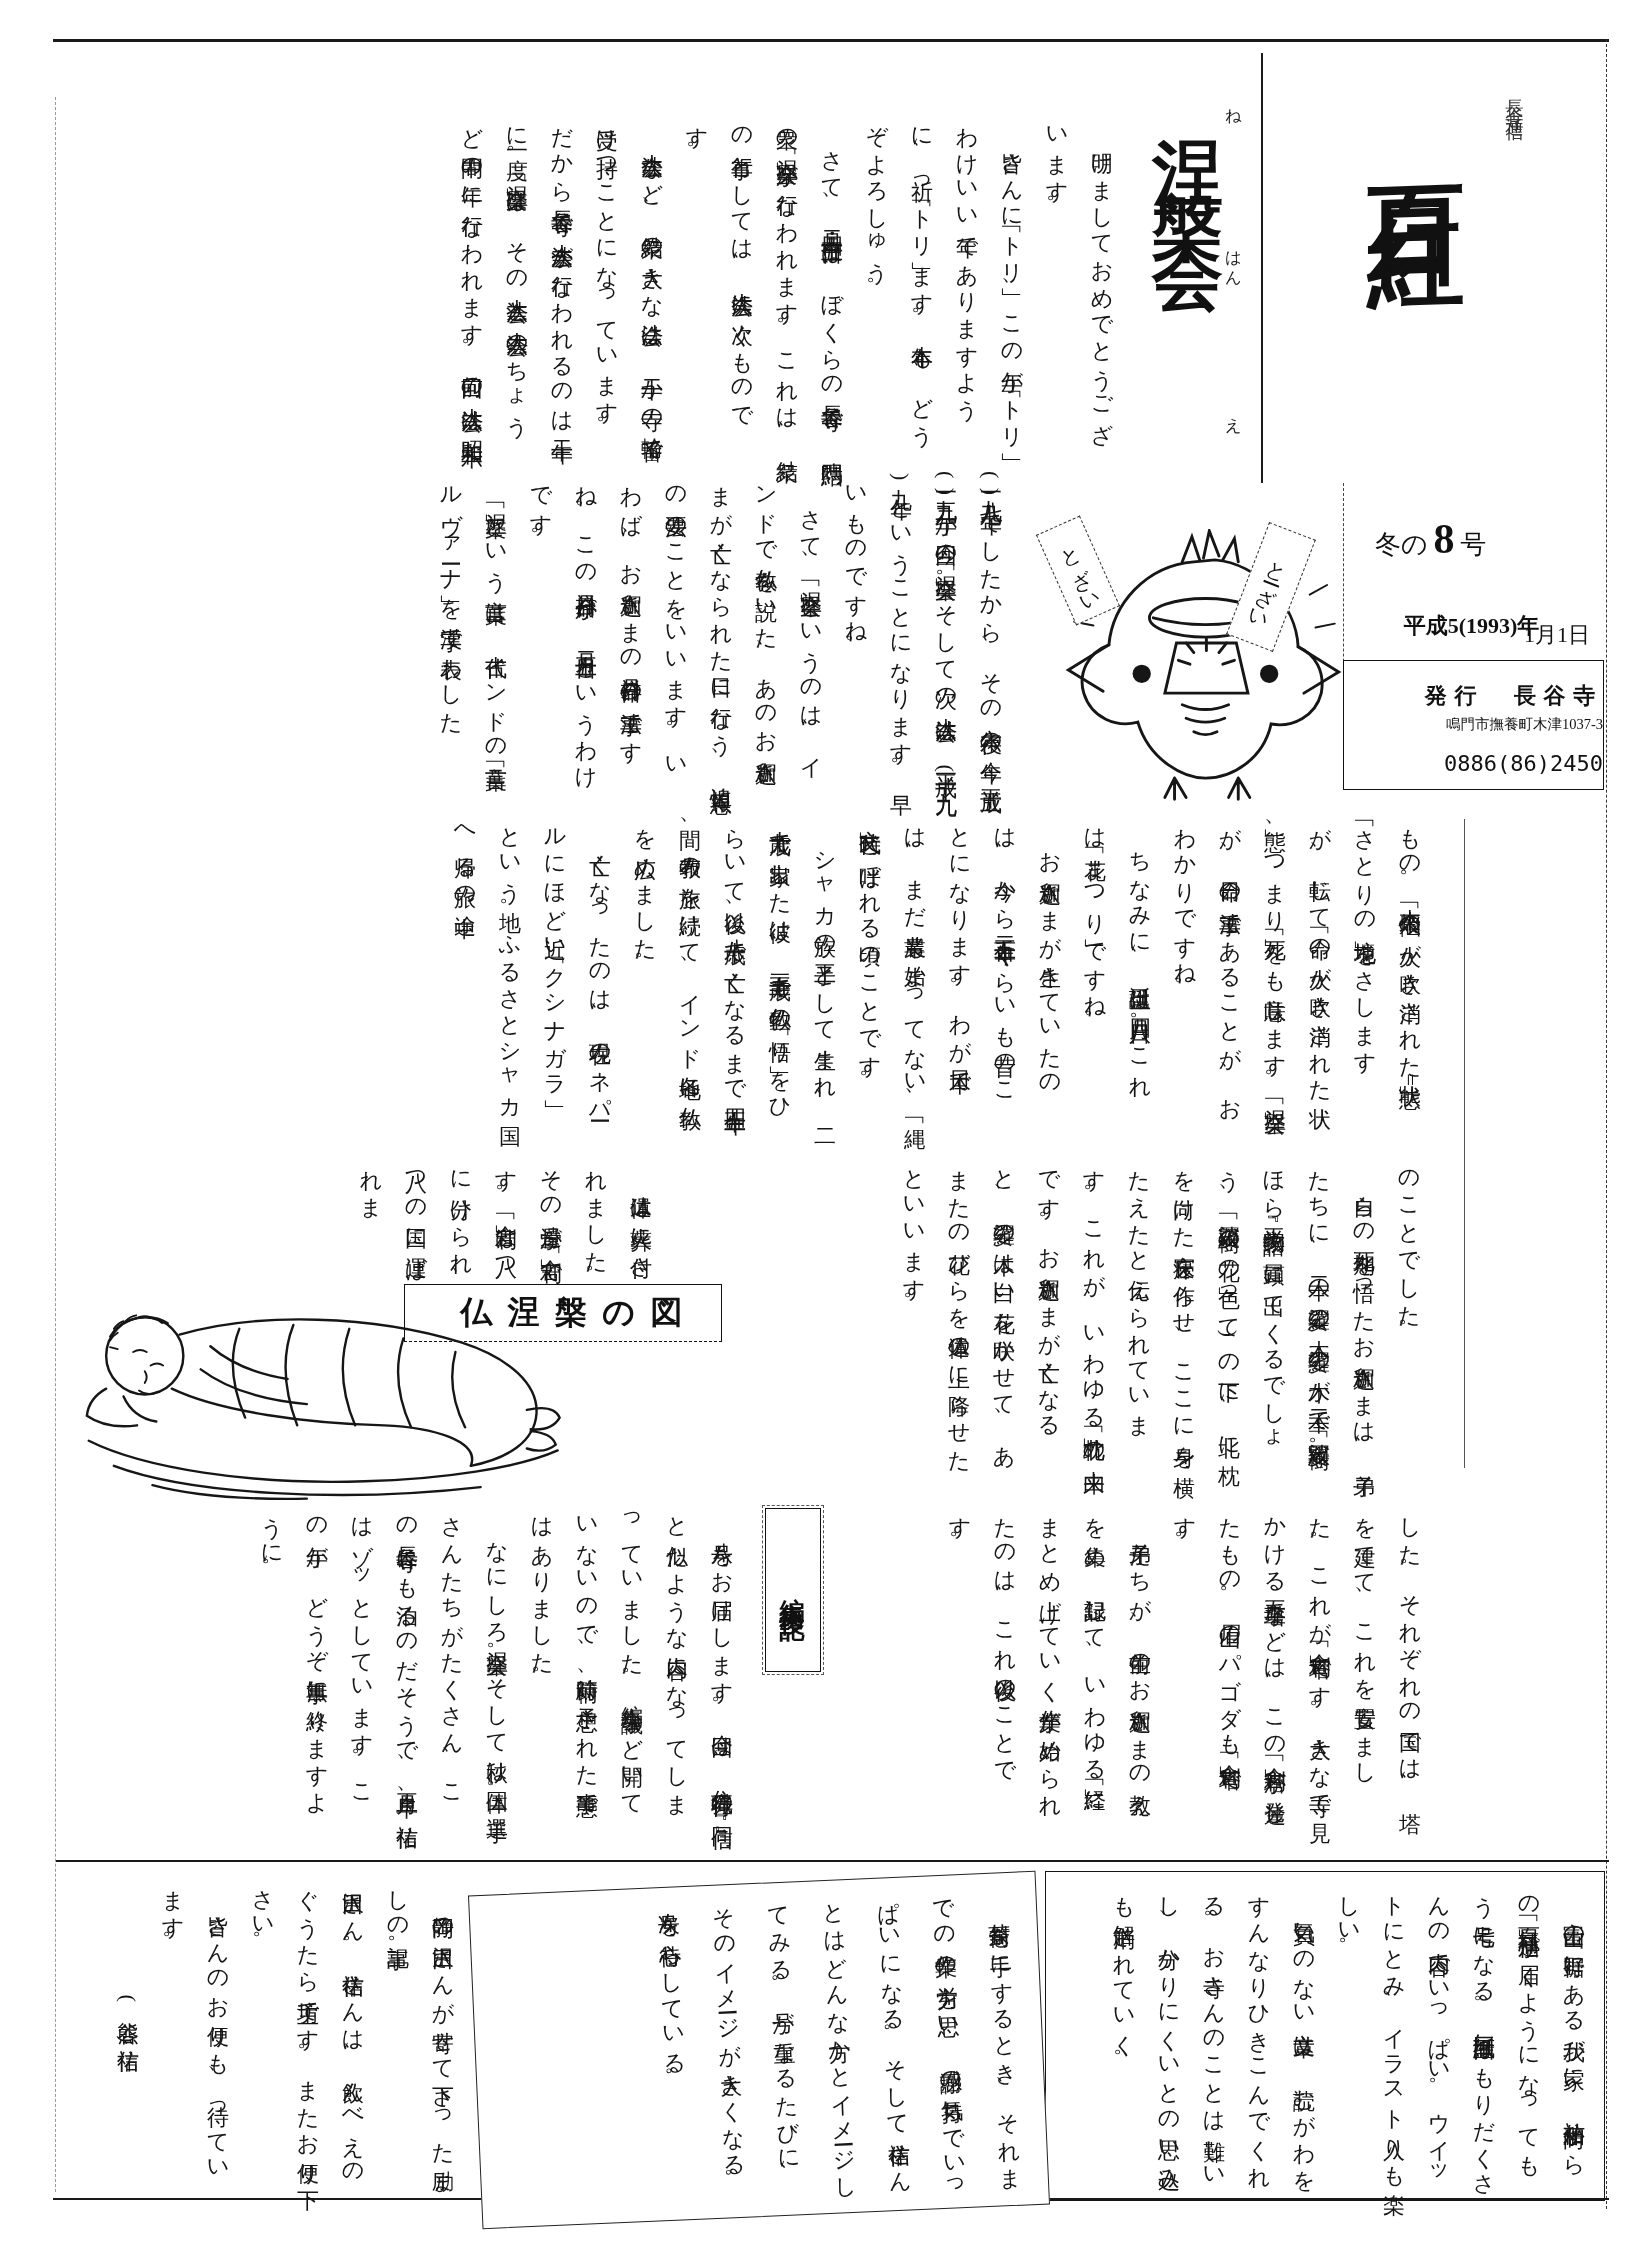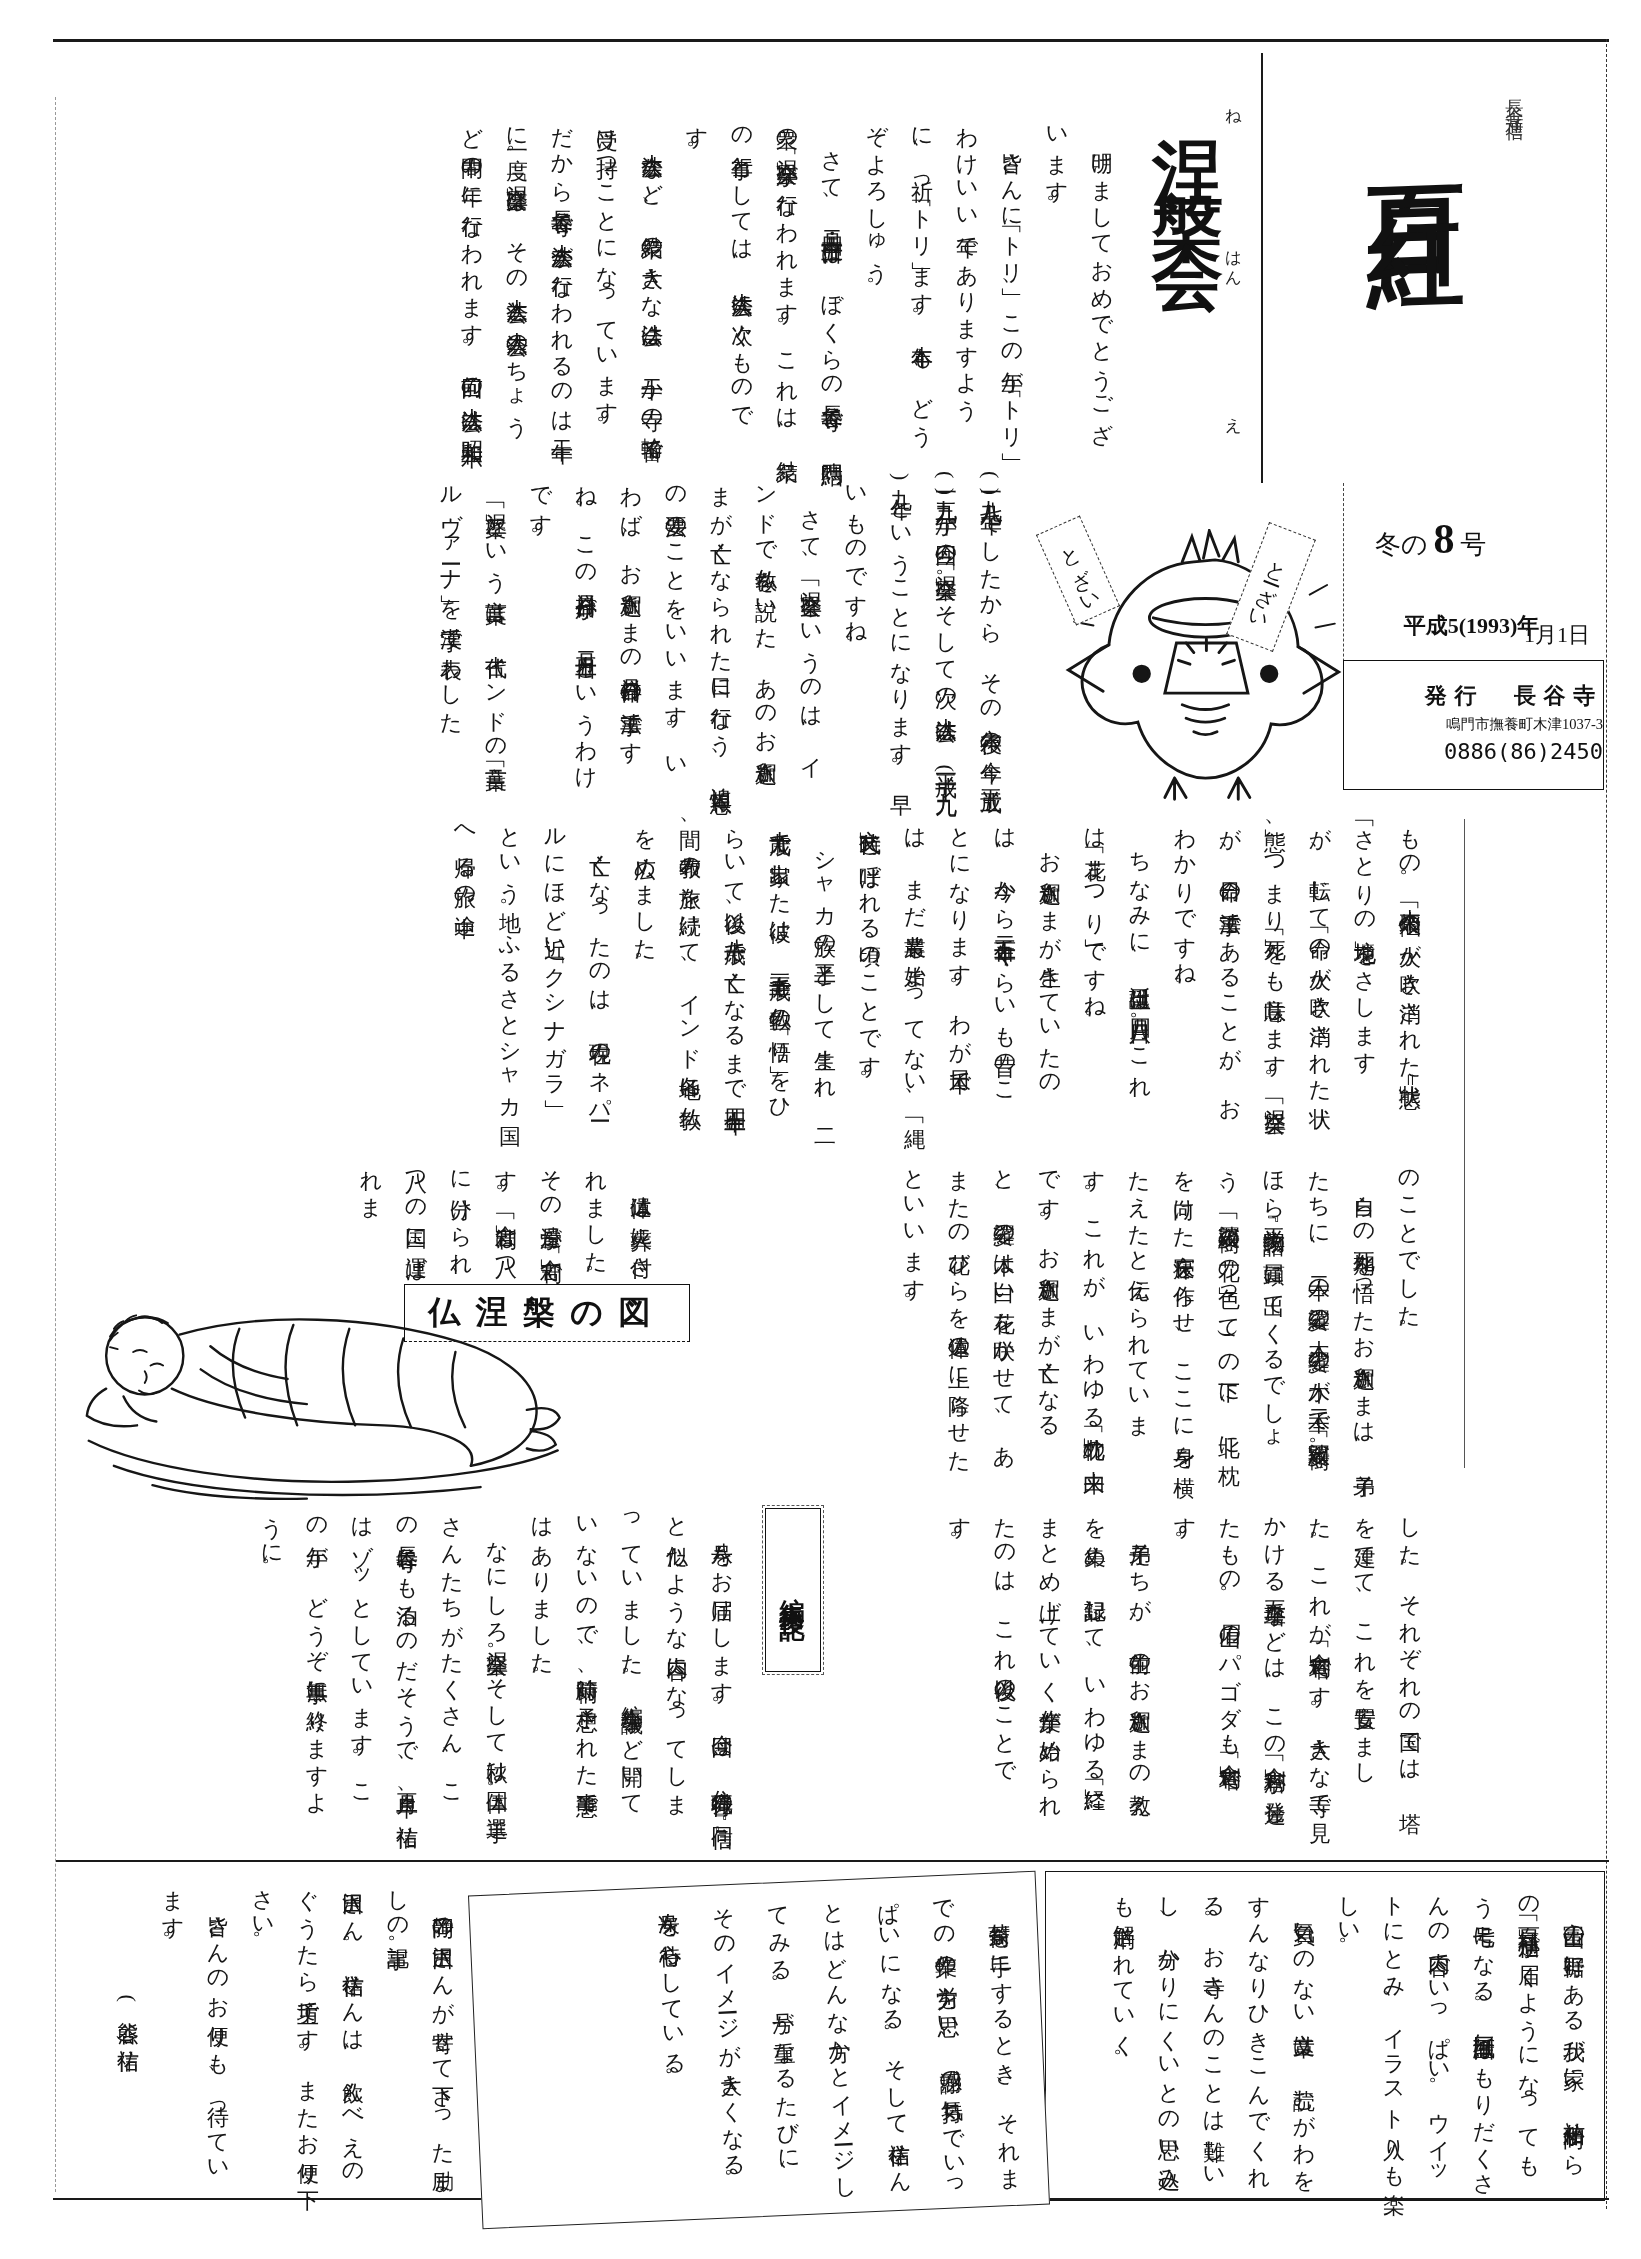--- a/index.html
+++ b/index.html
@@ -16,29 +16,29 @@
                letter-spacing:52px;}
   .furi{position:absolute;writing-mode:vertical-rl;font-size:16.4px;letter-spacing:1.9px;color:#222;}
   .issue-line{position:absolute;display:flex;align-items:baseline;gap:5.8px;}
   .issue-prefix,.issue-suffix{font-size:26px;}
   .issue-num{font-size:42px;font-weight:bold;line-height:1;}
   .date1{position:absolute;font-size:22px;font-weight:bold;text-align:center;}
   .date2{position:absolute;font-size:22px;font-weight:normal;text-align:right;}
   .pubbox{position:absolute;border:1.9px solid #111;text-align:right;padding-top:20px;}
   .pub-row1{font-size:22px;letter-spacing:7.7px;font-weight:bold;}
   .pub-row2{font-size:14.5px;letter-spacing:0;margin-top:3.9px;white-space:nowrap;}
-  .pub-row3{font-size:22px;font-family:"DejaVu Sans Mono","Liberation Mono",monospace;margin-top:5px;}
+  .pub-row3{font-size:22px;font-family:"DejaVu Sans Mono","Liberation Mono",monospace;margin-top:17px;}
   .ed-label{position:absolute;border:1.9px solid #111;outline:1px dashed #555;outline-offset:2.9px;
             display:flex;align-items:center;justify-content:center;}
   .ed-label span{writing-mode:vertical-rl;font-family:"Liberation Sans",sans-serif;
                  font-weight:bold;font-size:25px;letter-spacing:5.8px;}
   .nehan-label{position:absolute;border:1.9px solid #111;border-bottom-style:dashed;
                display:flex;align-items:center;justify-content:center;
                font-family:"Liberation Sans",sans-serif;font-weight:bold;
-               font-size:32px;letter-spacing:15.4px;}
+               font-size:32px;letter-spacing:15.4px;padding-left:32px;}
   .letterbox{position:absolute;border:1.9px solid #151515;background:transparent;}
   .notebox{position:absolute;border:1.9px solid #222;transform:rotate(-2.5deg);background:#fff;}
   .notebox .vtext{position:absolute;right:9.7px;top:7.7px;bottom:7.7px;left:9.7px;line-height:55px;}
   .banner{position:absolute;border:1.9px dashed #333;display:flex;align-items:center;
           justify-content:center;background:#fff;}
   .banner span{writing-mode:vertical-rl;font-size:20px;letter-spacing:1.9px;}
   svg{position:absolute;}
 </style>
 </head>
 <body>

